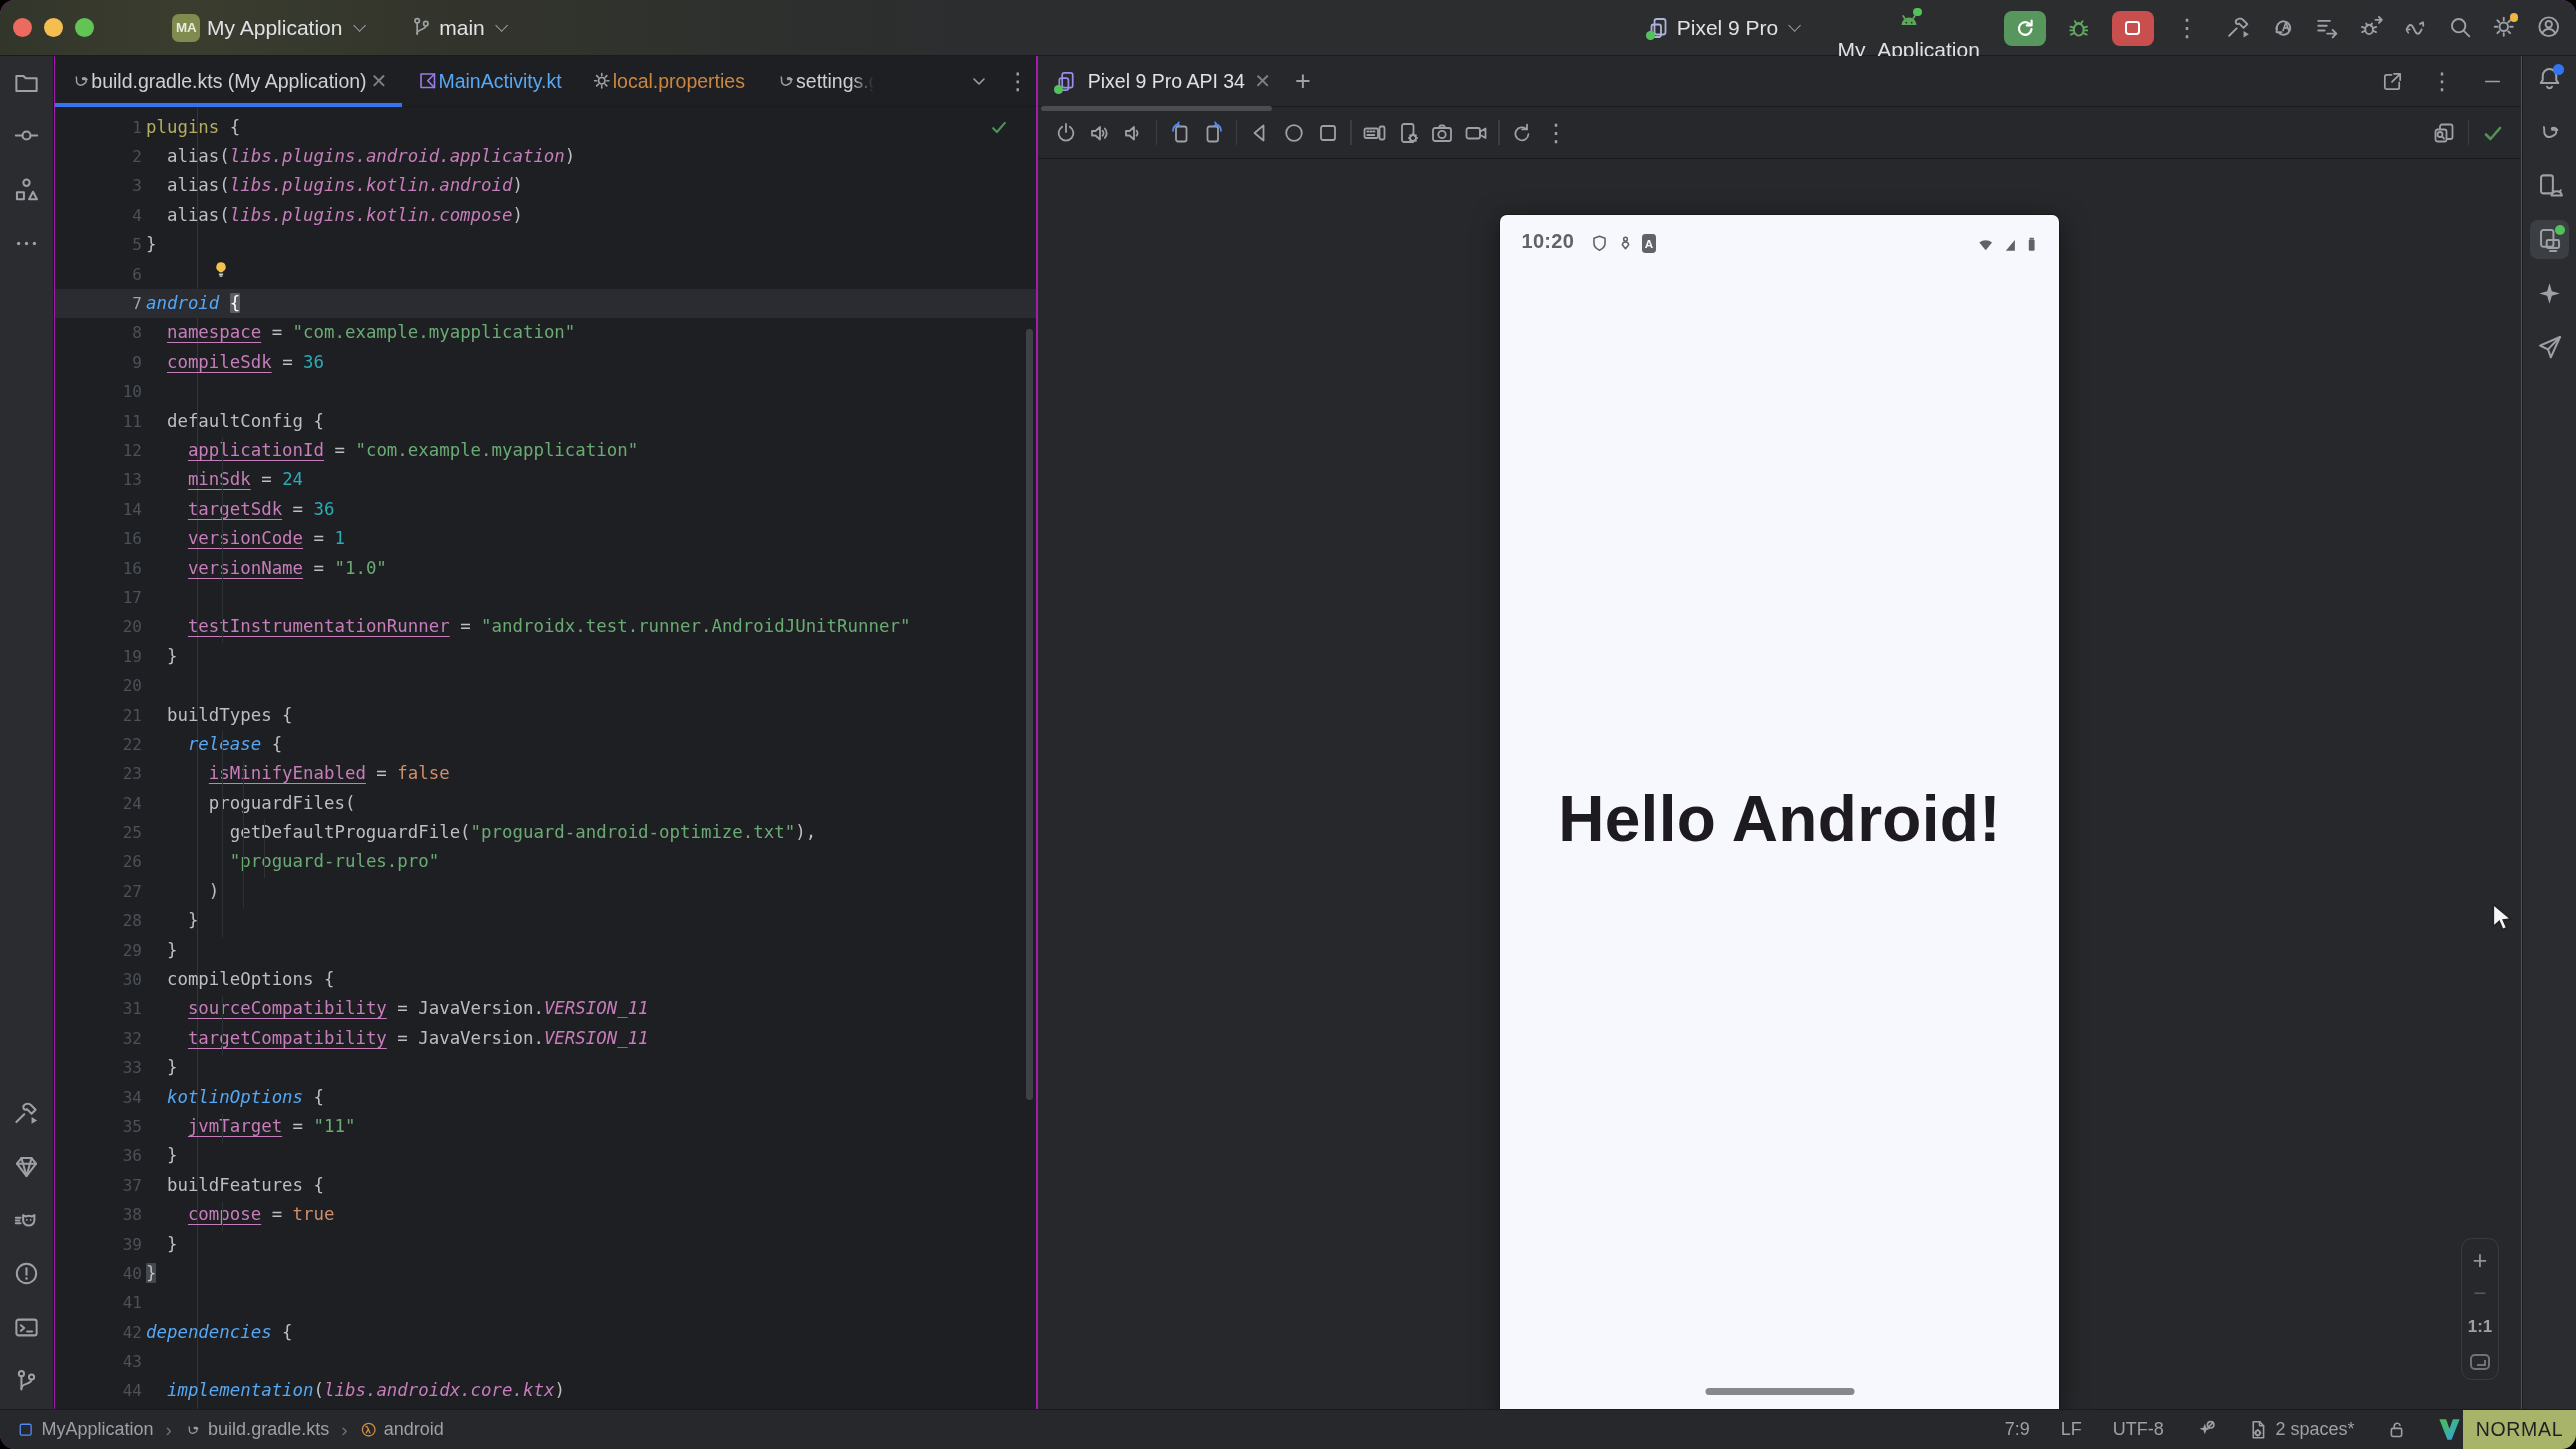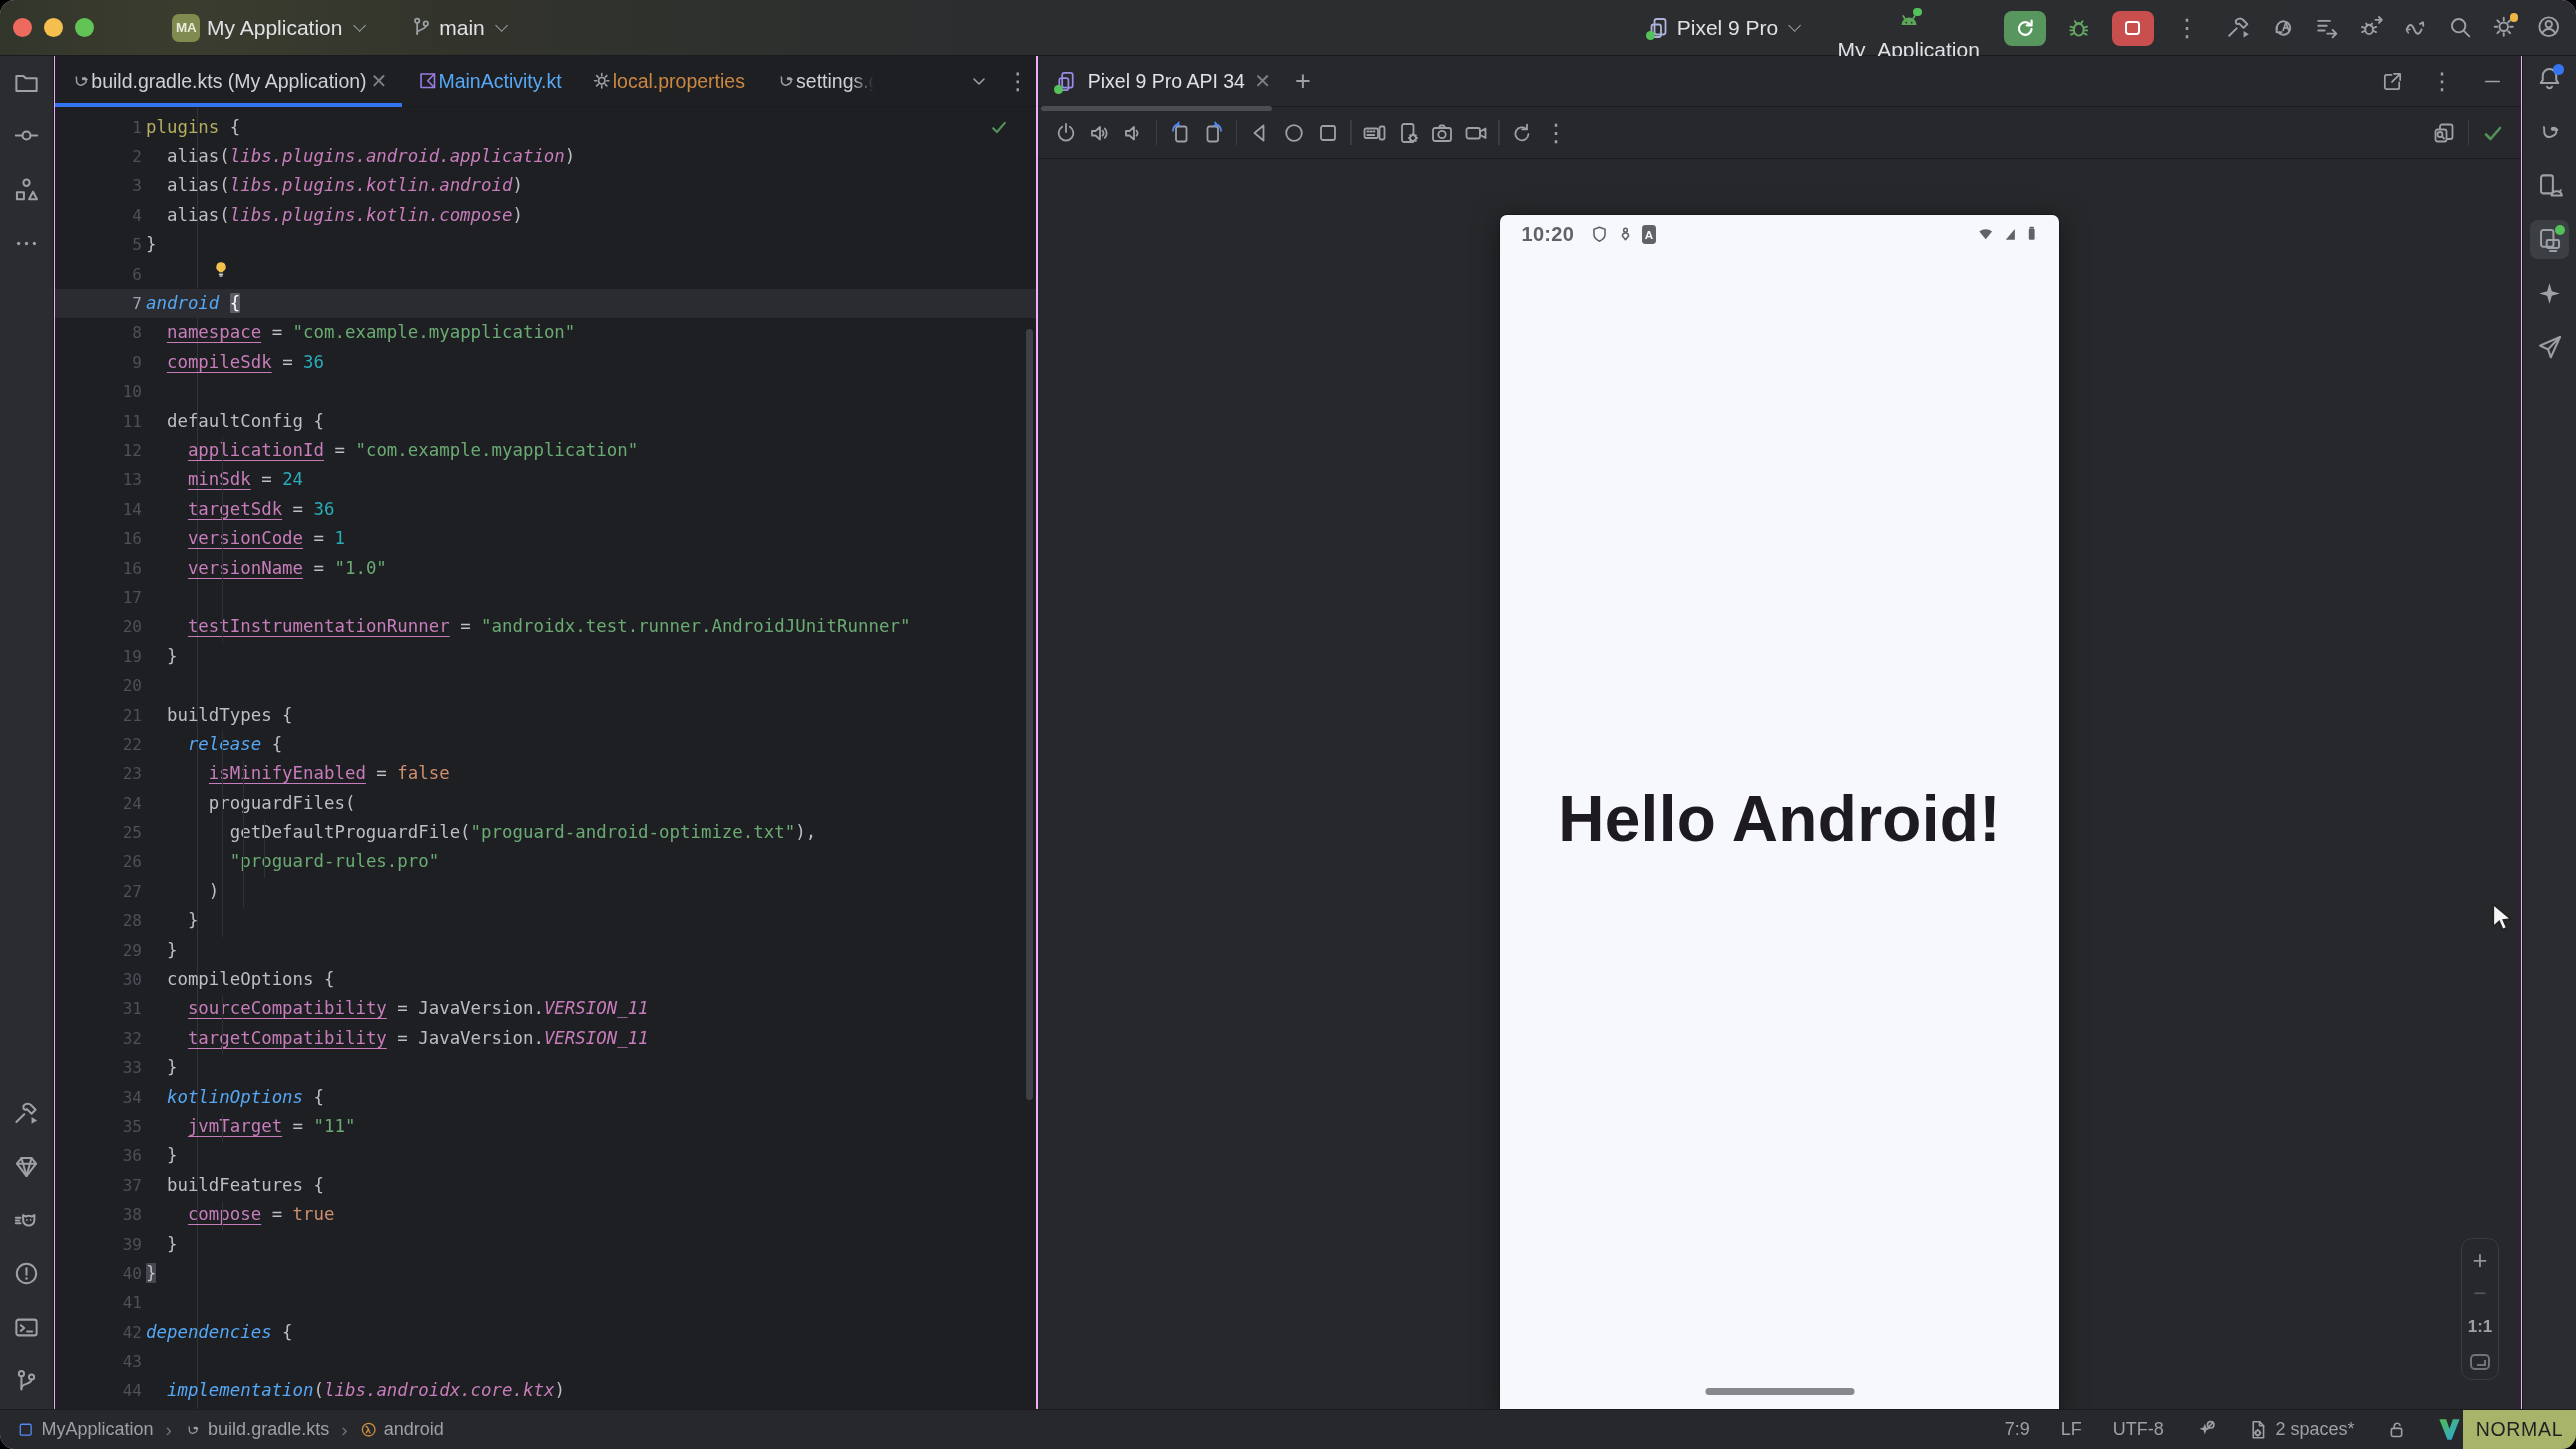--- a/index.html
+++ b/index.html
@@ -1,18 +1,18 @@
 <!DOCTYPE html>
 <html style="font-size:10.7px"><head>
 <meta charset="utf-8">
 <style>
   * { margin:0; padding:0; box-sizing:border-box; }
   html,body { background:#000; width:2576px; height:1449px; overflow:hidden; }
   body { font-family:"Liberation Sans", sans-serif; }
-  #app { position:relative; width:2576px; height:1449px; background:#f0abfc; border-radius:14.8px; overflow:hidden; color:#CED0D6; }
+  #app { position:relative; width:2576px; height:1449px; background:#a21caf; border-radius:14.8px; overflow:hidden; color:#CED0D6; }
 
   
   #titlebar { position:absolute; left:0; top:0; width:2576px; height:56px;
     background:linear-gradient(90deg,#32352a 0%,#3a3d2e 7%,#32342c 18%,#2b2d2f 38%,#2b2d30 100%);
     border-bottom:1.3px solid #1A1B1E; display:flex; align-items:center; }
   .traffic { width:19px; height:19px; border-radius:50%; margin-left:12px; }
   .t-close{ background:#EC6A5E; margin-left:13.4px;} .t-min{ background:#F5BF4F;} .t-zoom{ background:#61C454;}
   .tb-group { display:flex; align-items:center; gap:6.7px; }
   #proj-chip { margin-left:78px; }
   .avatar { width:28px; height:28px; border-radius:6.7px; background:#7F8B4F; color:#E8EBDD; font-size:13.4px; font-weight:bold; display:flex; align-items:center; justify-content:center; }
@@ -76,21 +76,21 @@
   .dev-plus { color:#9DA0A6; font-size:27px; margin-left:12px; }
   #dev-header-right { position:absolute; right:17.4px; display:flex; align-items:center; gap:27px; color:#9DA0A6; }
   #dev-scrollpill { position:absolute; left:2.7px; top:50px; width:231px; height:5.4px; border-radius:2.7px; background:#4A4D51; z-index:3; }
   #dev-toolbar { position:relative; height:52px; border-bottom:1.3px solid #1A1B1E; display:flex; align-items:center; padding-left:10.7px; }
   .dtb-slot { width:34px; display:flex; justify-content:center; }
   .dtb-sep { width:1.3px; height:25.5px; background:#3A3D41; margin:0 5.4px; }
   #dev-toolbar-right { position:absolute; right:16px; display:flex; align-items:center; }
   #dev-content { position:absolute; left:0; top:104px; right:0; bottom:0; }
 
   #screen { position:absolute; left:462px; top:55px; width:559px; height:1195px; background:#F7F8FD; border-radius:6.7px 6.7px 0 0; box-shadow:0 0 0 0.7px #17181A, 0 6.7px 27px rgba(0,0,0,.5); }
-  #scr-status { position:absolute; left:0; top:0; right:0; height:38px; display:flex; align-items:center; color:#5F6368; }
+  #scr-status { position:absolute; left:0; top:0; right:0; height:38px; display:flex; align-items:flex-end; color:#5F6368; }
   #scr-time { font-size:20px; margin-left:21.5px; font-weight:bold; letter-spacing:0.3px; }
   .scr-lgrp { display:flex; align-items:center; gap:6.7px; margin-left:16px; }
   .scr-rgrp { position:absolute; right:19px; display:flex; align-items:center; gap:5.4px; }
   #hello { position:absolute; left:0; right:0; top:567px; text-align:center; font-size:64px; font-weight:bold; color:#1D1B20; letter-spacing:0.3px; }
   #navhandle { position:absolute; left:50%; bottom:14.8px; transform:translateX(-50%); width:149px; height:7.4px; border-radius:4px; background:#86888B; }
 
   #zoomctl { position:absolute; right:22px; bottom:29px; width:38px; height:142px; border:1.3px solid #3A3D40; border-radius:10.7px; display:flex; flex-direction:column; align-items:center; justify-content:space-between; padding:10.7px 0 9.4px; }
   .zc-plus { font-size:25.5px; color:#8F9296; line-height:20px; }
   .zc-minus { font-size:23px; color:#54575B; line-height:14.8px; }
   .zc-11 { font-size:17px; font-weight:bold; color:#9DA0A6; }

